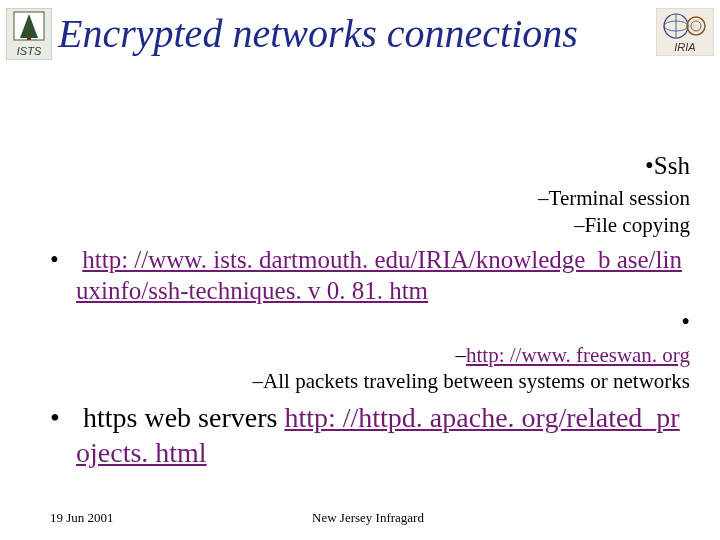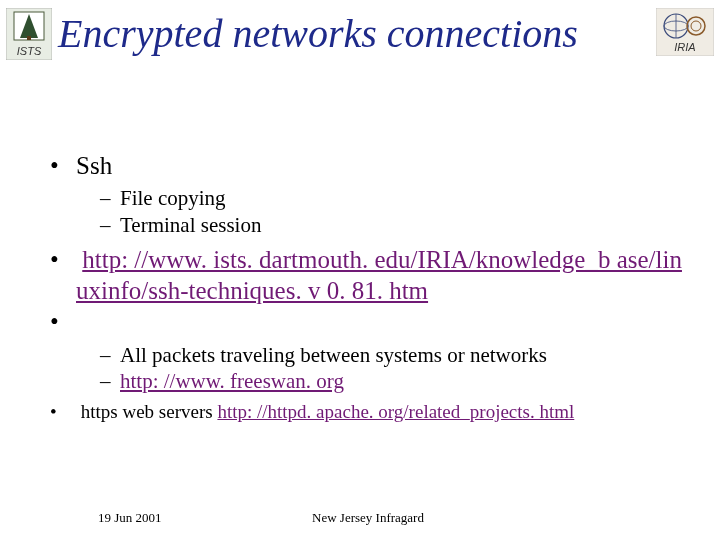--- a/index.html
+++ b/index.html
@@ -43,20 +43,21 @@
     position: absolute;
     left: 50px;
     top: 150px;
     right: 30px;
     color: #000;
   }
   ul.level1 {
     list-style: none;
     font-size: 25px;
     line-height: 1.25;
+    text-align: right;
   }
   ul.level1 > li {
     margin-bottom: 2px;
   }
   ul.level1 > li::before {
     content: "•";
     display: inline-block;
     width: 26px;
     margin-left: 0;
   }
@@ -94,21 +95,20 @@
     bottom: 14px;
     left: 0;
     right: 0;
     font-size: 13px;
     color: #000;
   }
   .footer-date {
     position: absolute;
     left: 50px;
     bottom: 0;
-    margin-left: 48px;
   }
   .footer-center {
     position: absolute;
     left: 16px;
     right: 0;
     text-align: center;
     bottom: 0;
   }
 </style>
 </head>
@@ -133,37 +133,37 @@
     <circle cx="40" cy="18" r="9" fill="none" stroke="#8a5a2a" stroke-width="1.5"></circle>
     <circle cx="40" cy="18" r="5" fill="none" stroke="#8a5a2a" stroke-width="1"></circle>
     <text x="29" y="43" font-size="11" font-family="Arial" fill="#333" text-anchor="middle">IRIA</text>
   </svg>
 </div>
 
 <div class="content">
   <ul class="level1">
     <li><span>Ssh</span>
       <ul class="level2">
+        <li>Terminal session</li>
         <li>File copying</li>
-        <li>Terminal session</li>
       </ul>
     </li>
   </ul>
   <div class="li-block" style="font-size:25px; line-height:1.25;">
     <span class="link">http: //www. ists. dartmouth. edu/IRIA/knowledge_b ase/linuxinfo/ssh-techniques. v 0. 81. htm</span>
   </div>
   <ul class="level1">
     <li>
       <ul class="level2">
+        <li><span class="link">http: //www. freeswan. org</span></li>
         <li>All packets traveling between systems or networks</li>
-        <li><span class="link">http: //www. freeswan. org</span></li>
       </ul>
     </li>
   </ul>
-  <div class="li-block" style="font-size:19px; line-height:1.25;">
+  <div class="li-block" style="font-size:28px; line-height:1.25;">
     <span>https web servers</span>
     <span class="link" style="display:inline;">http: //httpd. apache. org/related_projects. html</span>
   </div>
 </div>
 
 <div class="footer">
   <div class="footer-date">19 Jun 2001</div>
   <div class="footer-center">New Jersey Infragard</div>
 </div>
 

